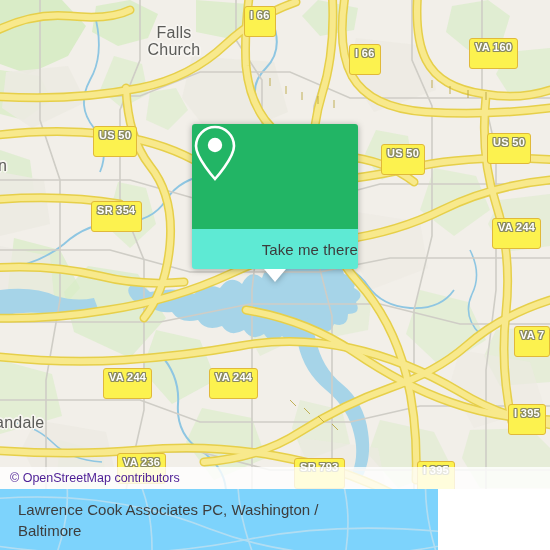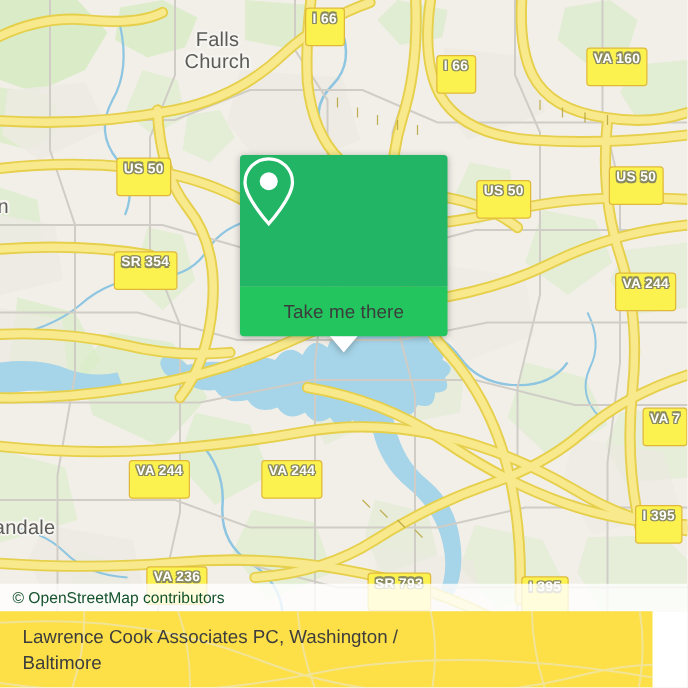--- a/index.html
+++ b/index.html
@@ -43,47 +43,47 @@
     white-space:nowrap;
   }
 
   
   #attribution{
     position:absolute;left:0;top:467px;width:550px;height:22px;
     background:rgba(255,255,255,.80);
     display:flex;align-items:center;
   }
   #attribution span{
-    font-size:12.5px;color:#14532d;padding-left:10px;
+    font-size:12.5px;color:#4c1d95;padding-left:10px;
     font-family:"Liberation Sans","DejaVu Sans",sans-serif;
   }
 
   
   #popup{position:absolute;left:192px;top:124px;width:166px;z-index:40;
          filter:drop-shadow(0 1px 3px rgba(0,0,0,.30));}
   #popup-head{
     height:105px;background:#22b565;
     border-radius:3px 3px 0 0;
     display:flex;align-items:center;justify-content:center;
   }
   #popup-body{
-    background:#22c55e;height:40px;border-radius:0 0 3px 3px;
-    display:flex;align-items:center;justify-content:center;
+    background:#5eead4;height:40px;border-radius:0 0 3px 3px;
+    display:flex;align-items:center;justify-content:flex-end;
   }
   #popup-body span{font-size:15px;color:#3c3c3c;letter-spacing:.1px;}
   #popup-tail{
     position:absolute;left:50%;top:145px;transform:translateX(-50%);
     width:0;height:0;border-left:11px solid transparent;border-right:11px solid transparent;
     border-top:13px solid #ffffff;
   }
 
   
   #footer{
-    position:absolute;left:0;top:489px;width:522px;height:61px;
-    background:#fde047;overflow:hidden;
+    position:absolute;left:0;top:489px;width:438px;height:61px;
+    background:#7dd3fc;overflow:hidden;
   }
   #footer-watermark{position:absolute;left:0;top:-30px;width:550px;height:120px;opacity:.5;}
   #footer-inner{position:relative;display:flex;align-items:center;height:61px;padding:0 0 0 18px;box-sizing:border-box;}
   #footer-title{
     font-size:15px;line-height:21px;color:#3d3d3d;max-width:360px;
   }
   #logo{position:absolute;right:14px;top:14px;display:flex;align-items:center;height:33px;}
   #logo-word{font-size:30px;line-height:30px;color:#1f1f1f;letter-spacing:-0.6px;font-weight:bold;margin-left:1px;}
 </style>
 </head>

